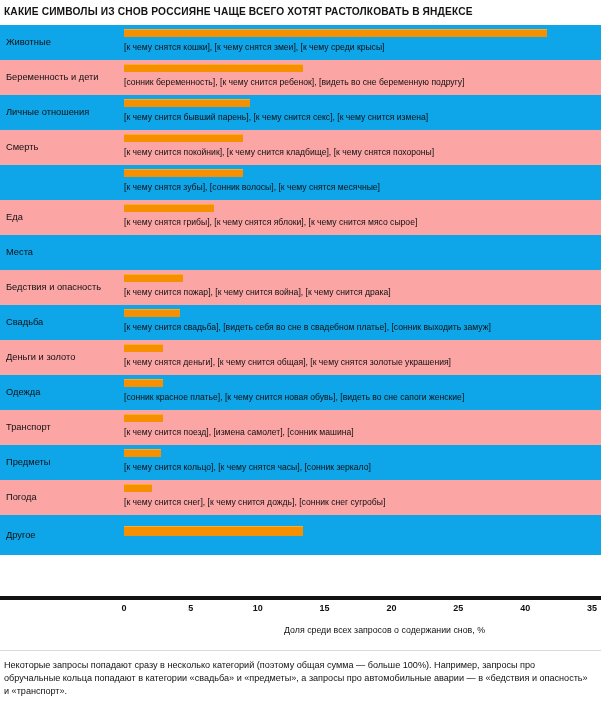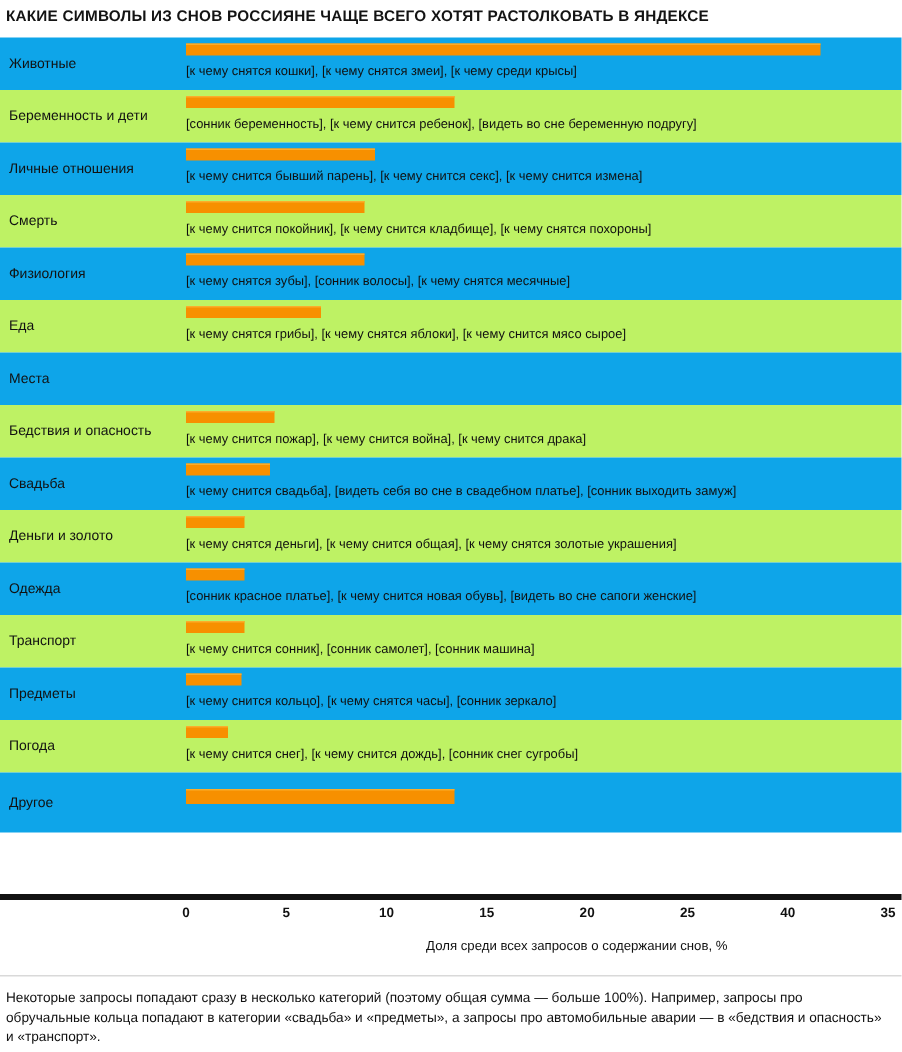--- a/index.html
+++ b/index.html
@@ -41,21 +41,21 @@
     left: 0;
     top: 25px;
     width: 601px;
   }
   .row {
     position: relative;
     height: 35px;
     box-sizing: border-box;
     overflow: hidden;
   }
-  .row.alt { background: #bef264; }
+  .row.alt { background: #fca5a5; }
   .row.plain { background: #0ea5e9; }
 
   .row-label {
     position: absolute;
     left: 6px;
     top: 0;
     width: 112px;
     height: 35px;
     display: flex;
     align-items: center;
@@ -179,21 +179,20 @@
         </div>
       </div>
       <div class="row alt">
         <div class="row-label">Смерть</div>
         <div class="bar-area">
           <div class="bar" style="width: 119.006px; background: rgb(247, 144, 0);"></div>
           <div class="row-queries">[к чему снится покойник], [к чему снится кладбище], [к чему снятся похороны]</div>
         </div>
       </div>
       <div class="row plain">
-        <div class="row-label">Физиология</div>
         <div class="bar-area">
           <div class="bar" style="width: 119.006px; background: rgb(247, 144, 0);"></div>
           <div class="row-queries">[к чему снятся зубы], [сонник волосы], [к чему снятся месячные]</div>
         </div>
       </div>
       <div class="row alt">
         <div class="row-label">Еда</div>
         <div class="bar-area">
           <div class="bar" style="width: 89.5886px; background: rgb(247, 144, 0);"></div>
           <div class="row-queries">[к чему снятся грибы], [к чему снятся яблоки], [к чему снится мясо сырое]</div>
@@ -227,21 +226,21 @@
         <div class="row-label">Одежда</div>
         <div class="bar-area">
           <div class="bar" style="width: 38.7771px; background: rgb(247, 144, 0);"></div>
           <div class="row-queries">[сонник красное платье], [к чему снится новая обувь], [видеть во сне сапоги женские]</div>
         </div>
       </div>
       <div class="row alt">
         <div class="row-label">Транспорт</div>
         <div class="bar-area">
           <div class="bar" style="width: 38.7771px; background: rgb(247, 144, 0);"></div>
-          <div class="row-queries">[к чему снится сонник], [сонник самолет], [сонник машина]</div>
+          <div class="row-queries">[к чему снится поезд], [измена самолет], [сонник машина]</div>
         </div>
       </div>
       <div class="row plain">
         <div class="row-label">Предметы</div>
         <div class="bar-area">
           <div class="bar" style="width: 37.44px; background: rgb(247, 144, 0);"></div>
           <div class="row-queries">[к чему снится кольцо], [к чему снятся часы], [сонник зеркало]</div>
         </div>
       </div>
       <div class="row alt">

